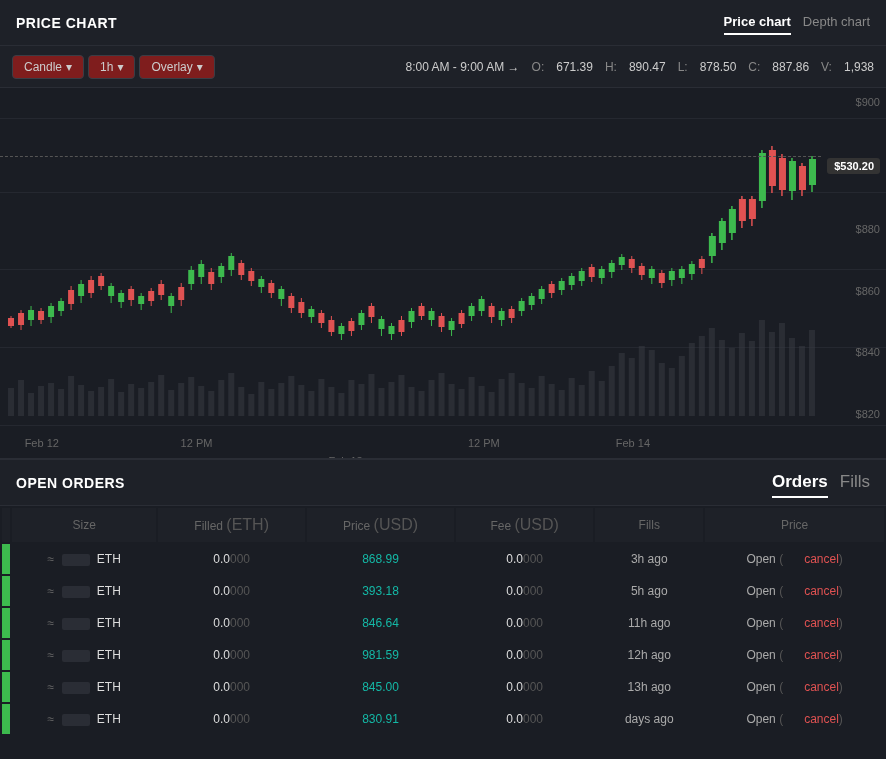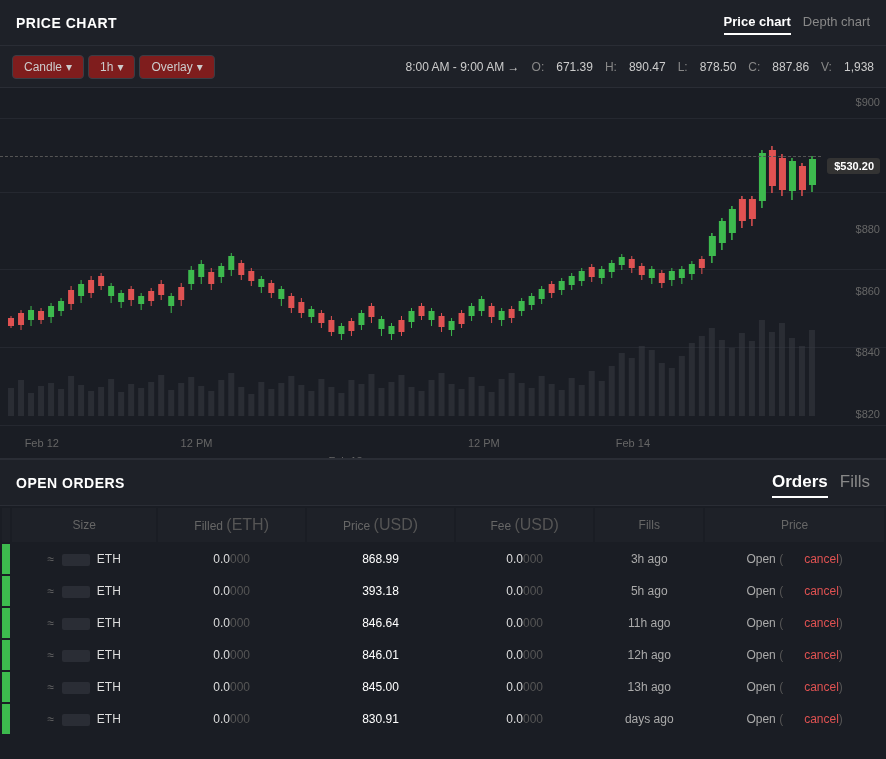--- a/index.html
+++ b/index.html
@@ -216,21 +216,21 @@
       padding: 8px 12px;
       text-align: center;
       font-size: 12px;
       color: #aaa;
     }
     .orders-table td:first-child {
       width: 4px;
       padding: 0;
       background: #3dba4e;
     }
-    .price-usd { color: #ffffff; font-weight: 500; }
+    .price-usd { color: #14b8a6; font-weight: 500; }
     .cancel-link { color: #e05252; cursor: pointer; margin-left: 21px; }
 
     .sub-label { font-size: 16px; color: #555; }
   </style>
 </head>
 <body>
 
 <div class="chart-header">
   <span class="chart-title">PRICE CHART</span>
   <div class="chart-tabs">
@@ -726,21 +726,21 @@
     <td style="background:#3dba4e; width:4px; padding:0;"></td>
     <td>
       <span style="color:#666;">≈</span>
       <span style="display:inline-block;width:28px;height:12px;background:#2a2d35;border-radius:2px;vertical-align:middle;margin:0 4px;"></span>
       <span style="color:#ddd;">ETH</span>
     </td>
     <td>
       <span style="color:#ddd;">0.0</span><span style="color:#555;">000</span>
     </td>
     <td>
-      <span class="price-usd">846.01</span>
+      <span class="price-usd">981.59</span>
     </td>
     <td>
       <span style="color:#ddd;">0.0</span><span style="color:#555;">000</span>
     </td>
     <td>12h ago</td>
     <td>
       <span style="color:#aaa;">Open</span>
       <span style="color:#555;"> (</span><span class="cancel-link">cancel</span><span style="color:#555;">)</span>
     </td>
   </tr>

